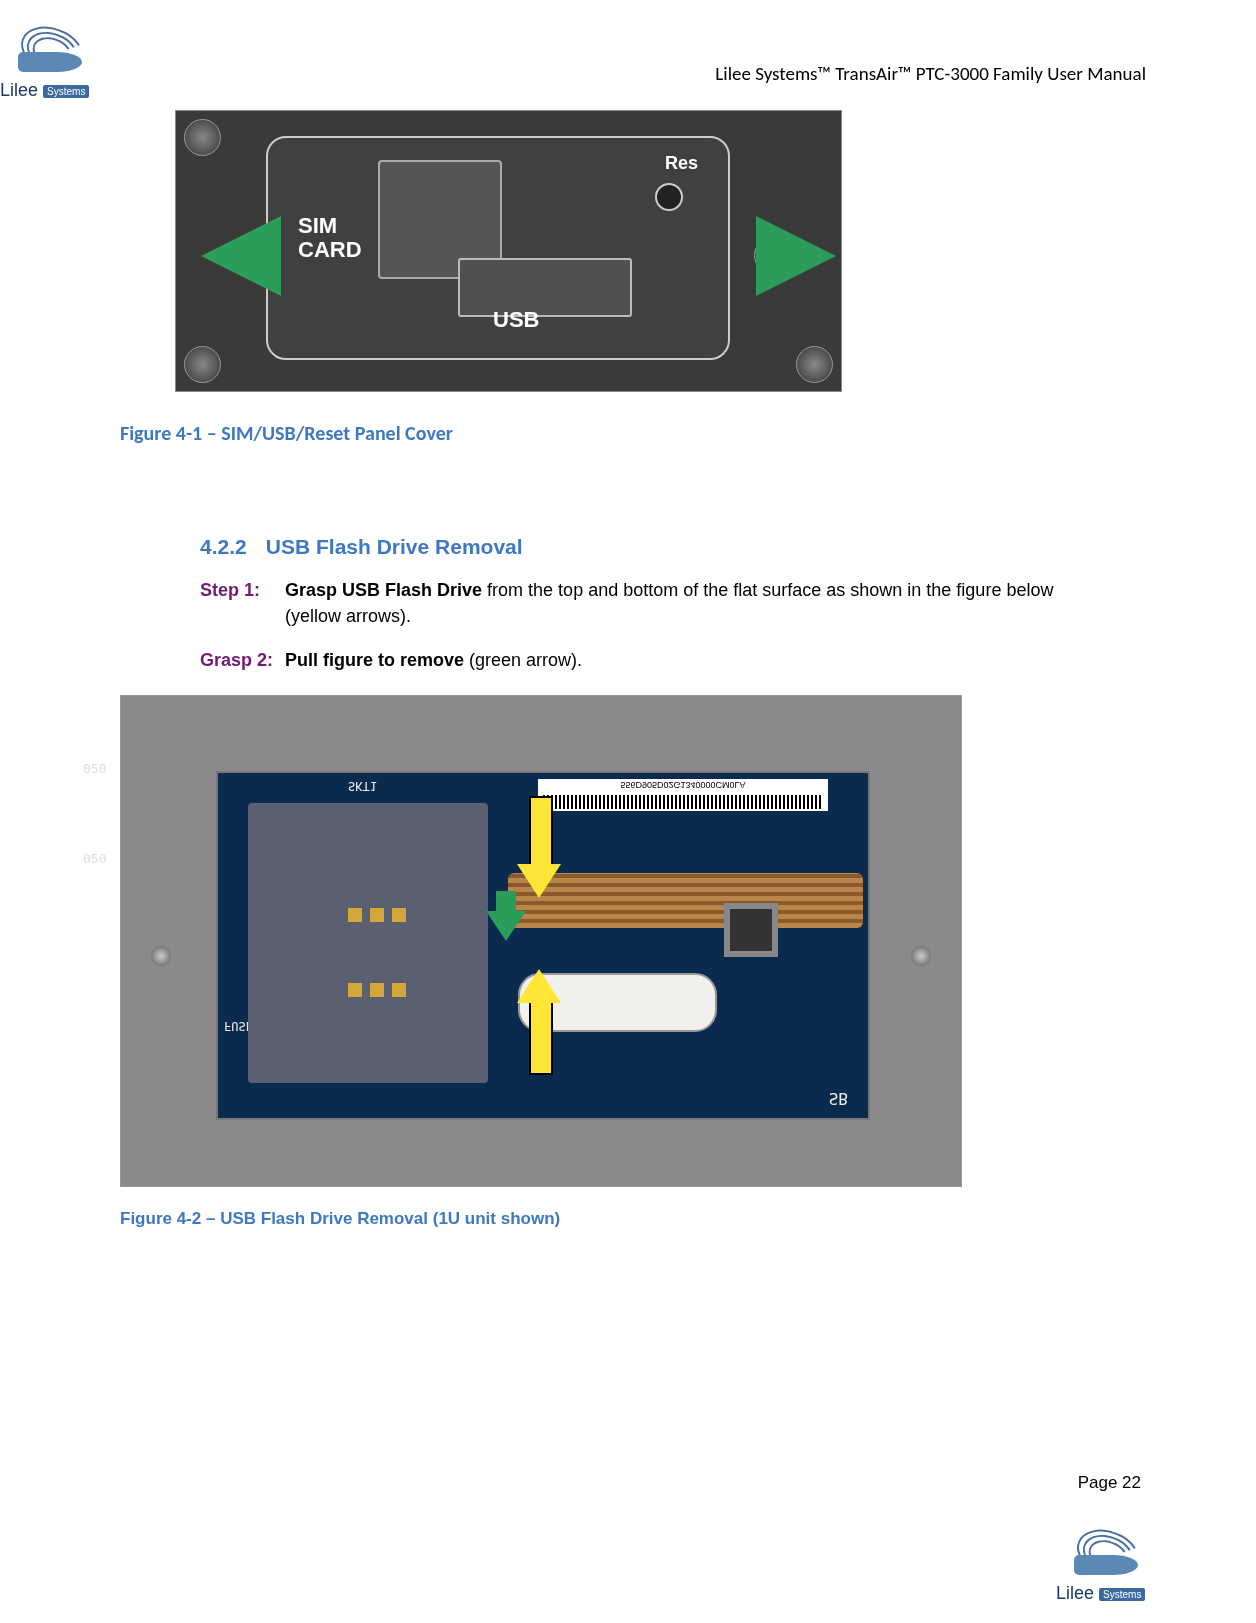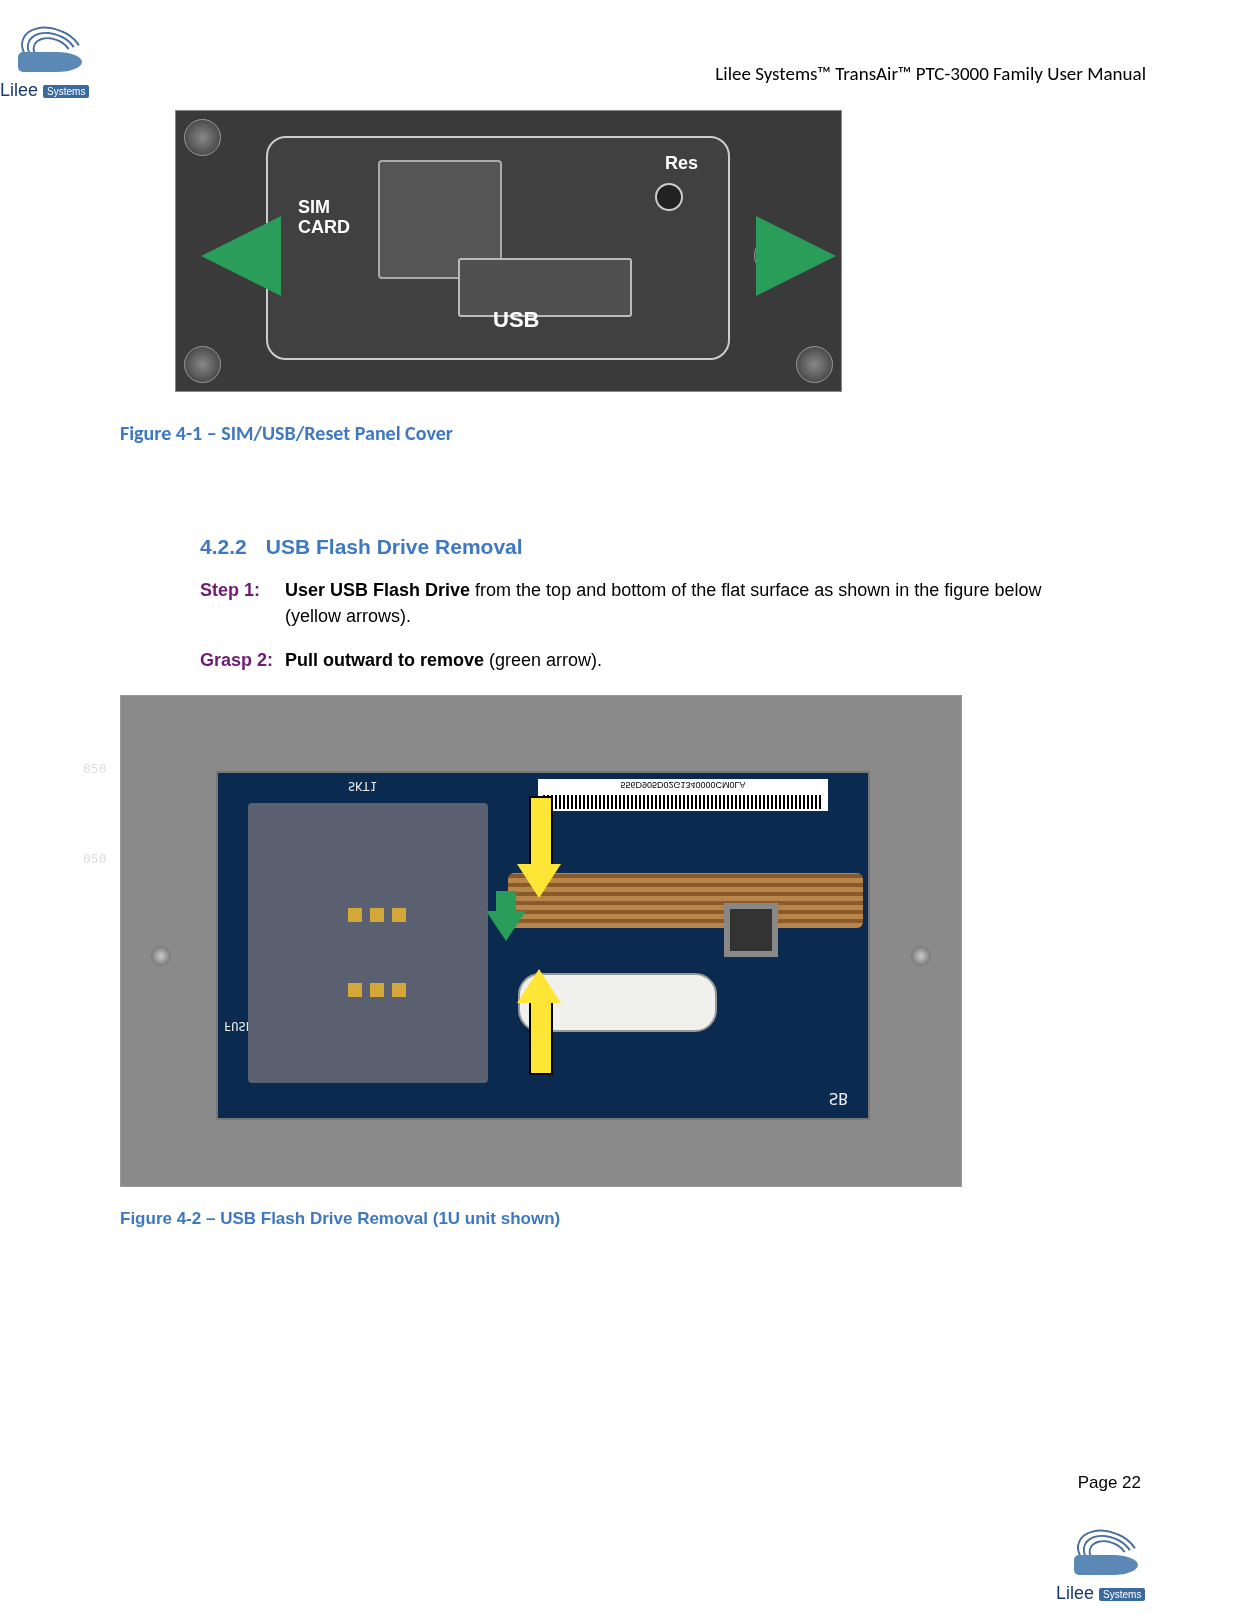--- a/index.html
+++ b/index.html
@@ -53,25 +53,25 @@
     top: 25px;
     left: 90px;
     width: 460px;
     height: 220px;
     border: 2px solid #ccc;
     border-radius: 20px;
     background: #404040;
   }
   .sim-label {
     position: absolute;
-    top: 60px;
+    top: 76px;
     left: 30px;
     color: #fff;
     font-weight: bold;
-    font-size: 18px;
+    font-size: 22px;
     font-family: Arial, sans-serif;
     line-height: 1.1;
   }
   .usb-label {
     position: absolute;
     bottom: 25px;
     left: 225px;
     color: #fff;
     font-weight: bold;
     font-size: 22px;
@@ -458,28 +458,28 @@
   <div class="figure-caption1">Figure 4-1 – SIM/USB/Reset Panel Cover</div>
 
   <div class="section-heading">
     <span class="num">4.2.2</span>
     <span>USB Flash Drive Removal</span>
   </div>
 
   <div class="step">
     <span class="step-label">Step 1:</span>
     <span class="step-text">
-      <b>User USB Flash Drive</b><span> from the top and bottom of the flat surface as shown in the figure below (yellow arrows).</span>
+      <b>Grasp USB Flash Drive</b><span> from the top and bottom of the flat surface as shown in the figure below (yellow arrows).</span>
     </span>
   </div>
 
   <div class="step">
     <span class="step-label">Grasp 2:</span>
     <span class="step-text">
-      <b>Pull outward to remove</b><span> (green arrow).</span>
+      <b>Pull figure to remove</b><span> (green arrow).</span>
     </span>
   </div>
 
   <div class="figure2-img">
     <div class="pcb">
       <div class="pcb-label skt">SKT1</div>
       <div class="pcb-label fuse">FUSE</div>
       <div class="pcb-label sb">SB</div>
       <div class="barcode-strip">
         <div class="barcode-text">556D905D02G1340000CM0LA</div>

